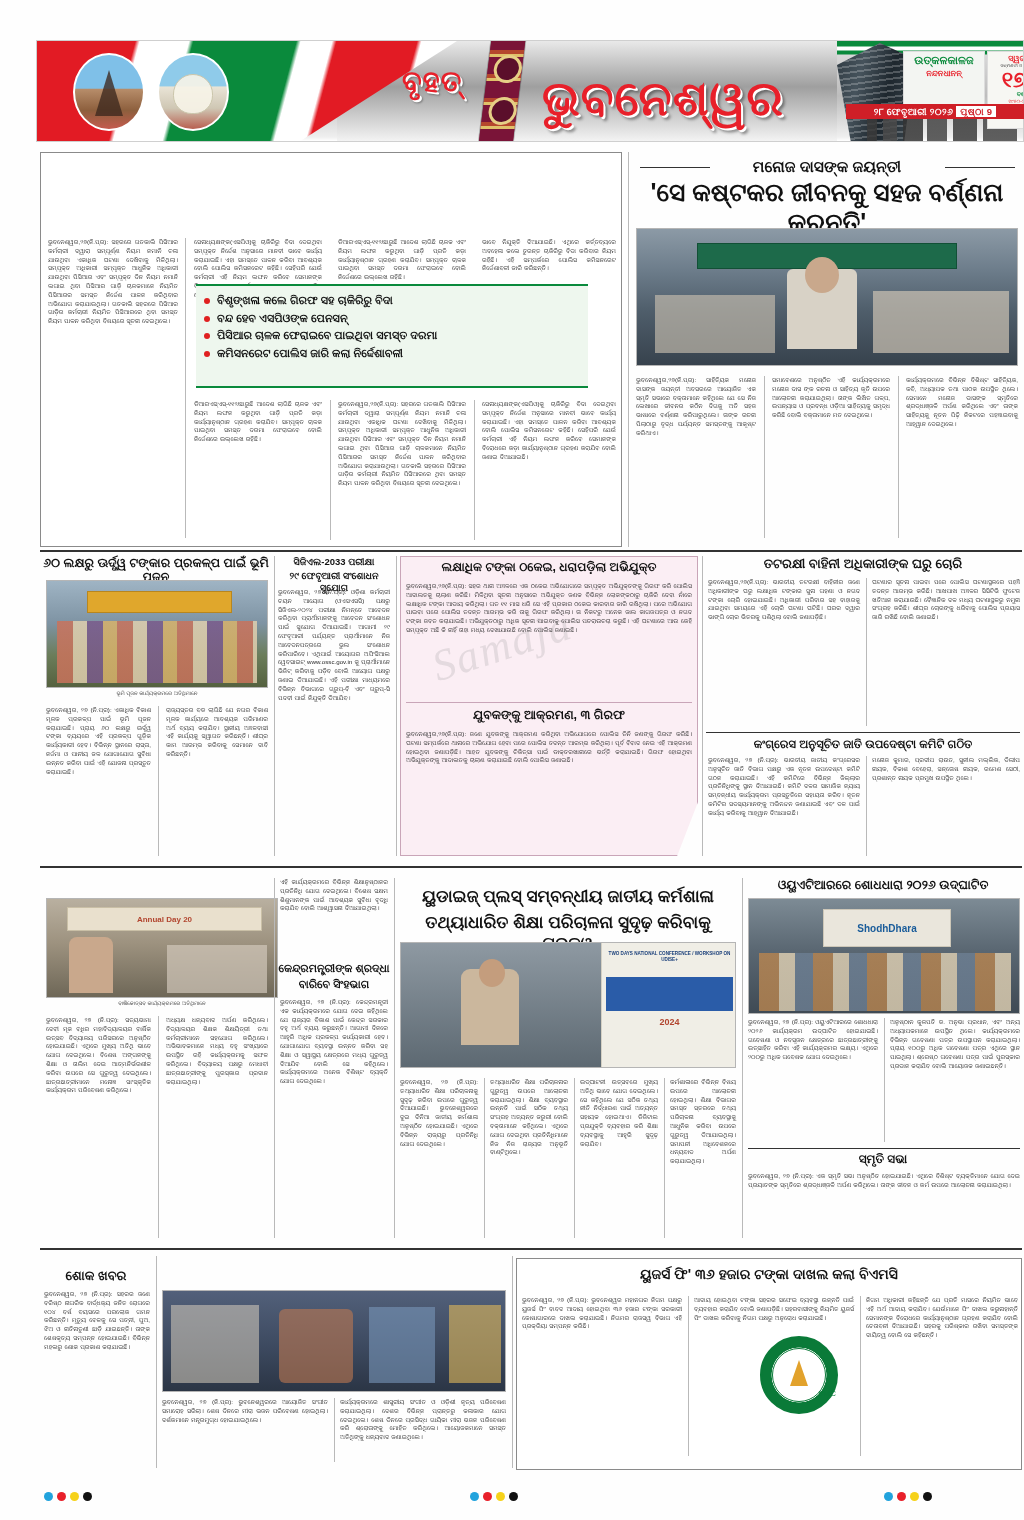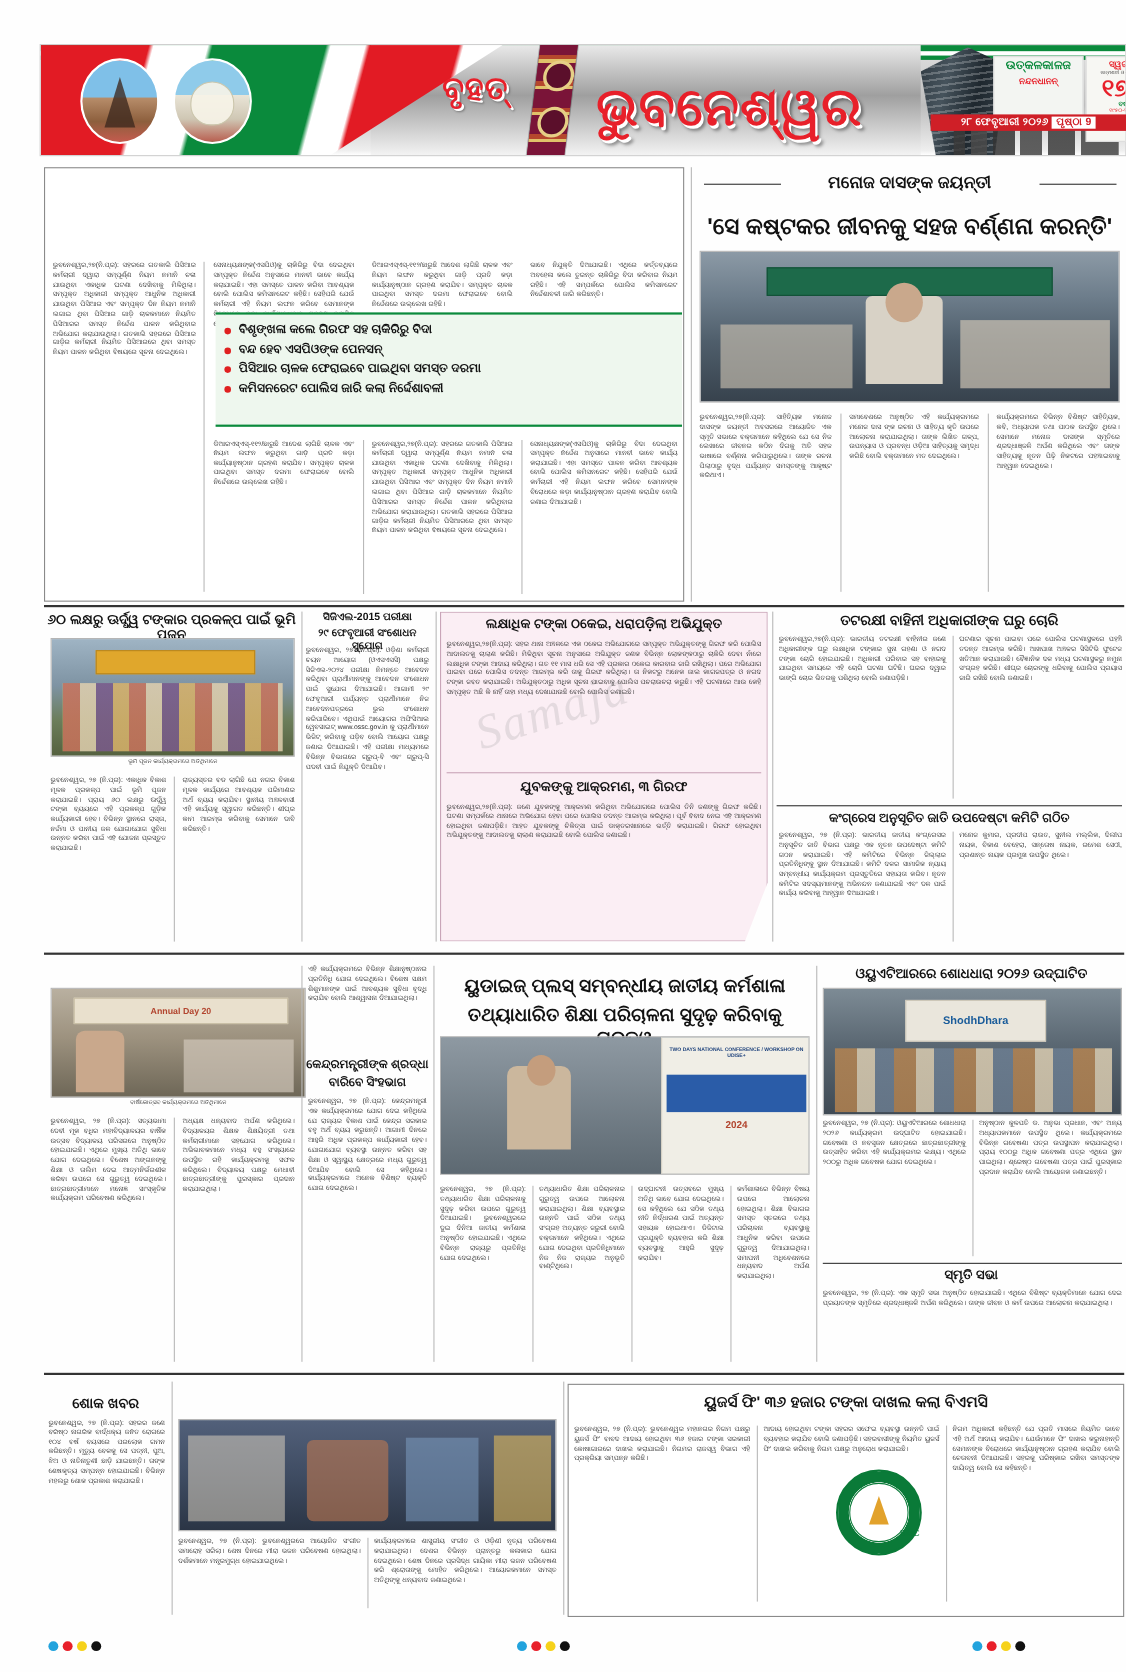--- a/index.html
+++ b/index.html
@@ -242,38 +242,38 @@
   <div class="col-text" style="position:absolute;left:194px;top:400px;width:128px;height:140px;">ଡିଆରଏସ୍‌ଏସ୍-୧୧୨/ଛାରୁଛି ଆଦେଶ ଲାଗିଛି ଚାଳକ ଏବଂ ନିୟମ ଲଙ୍ଘନ କରୁଥିବା ଗାଡ଼ି ପ୍ରତି କଡ଼ା କାର୍ଯ୍ୟାନୁଷ୍ଠାନ ଗ୍ରହଣ କରାଯିବ। ସମ୍ପୃକ୍ତ ଚାଳକ ପାଇଥିବା ସମସ୍ତ ଦରମା ଫେରାଇବେ ବୋଲି ନିର୍ଦ୍ଦେଶରେ ଉଲ୍ଲେଖ ରହିଛି।</div>
   <div class="sep-v" style="left:330px;top:400px;height:140px;"></div>
 
   <div class="col-text" style="position:absolute;left:338px;top:238px;width:128px;height:40px;">ଡିଆରଏସ୍‌ଏସ୍-୧୧୨/ଛାରୁଛି ଆଦେଶ ଲାଗିଛି ଚାଳକ ଏବଂ ନିୟମ ଲଙ୍ଘନ କରୁଥିବା ଗାଡ଼ି ପ୍ରତି କଡ଼ା କାର୍ଯ୍ୟାନୁଷ୍ଠାନ ଗ୍ରହଣ କରାଯିବ। ସମ୍ପୃକ୍ତ ଚାଳକ ପାଇଥିବା ସମସ୍ତ ଦରମା ଫେରାଇବେ ବୋଲି ନିର୍ଦ୍ଦେଶରେ ଉଲ୍ଲେଖ ରହିଛି।</div>
   <div class="col-text" style="position:absolute;left:338px;top:400px;width:128px;height:140px;">ଭୁବନେଶ୍ୱର,୨୭(ନି.ପ୍ର): ସହରରେ ଗତକାଲି ପିସିଆର କର୍ମଚାରୀ ଦ୍ୱାରା ସମ୍ପୂର୍ଣ୍ଣ ନିୟମ ନମାନି ଚଳା ଯାଉଥିବା ଏକାଧିକ ଘଟଣା ଦେଖିବାକୁ ମିଳିଥିଲା। ସମ୍ପୃକ୍ତ ଅଧିକାରୀ ସମ୍ପୃକ୍ତ ଆଧୁନିକ ଅଧିକାରୀ ଯାଉଥିବା ପିସିଆର ଏବଂ ସମ୍ପୃକ୍ତ ଦିନ ନିୟମ ନମାନି ଲଗାଇ ଥିବା ପିସିଆର ଗାଡ଼ି ଚାଳକମାନେ ନିୟମିତ ପିସିଆରର ସମସ୍ତ ନିର୍ଦ୍ଦେଶ ପାଳନ କରିଥିବାର ଅଭିଯୋଗ କରାଯାଉଥିଲା। ଗତକାଲି ସହରରେ ପିସିଆର ଗାଡ଼ିର କର୍ମଚାରୀ ନିୟମିତ ପିସିଆରରେ ଥିବା ସମସ୍ତ ନିୟମ ପାଳନ କରିଥିବା ବିଷୟରେ ସୂଚନା ଦେଇଥିଲେ।</div>
   <div class="sep-v" style="left:474px;top:400px;height:140px;"></div>
 
   <div class="col-text" style="position:absolute;left:482px;top:238px;width:134px;height:40px;">ଭାବେ ନିଯୁକ୍ତି ଦିଆଯାଇଛି। ଏଥିରେ କର୍ତ୍ତବ୍ୟରେ ଅବହେଳା କଲେ ତୁରନ୍ତ ଚାକିରିରୁ ବିଦା କରିବାର ନିୟମ ରହିଛି। ଏହି ସମ୍ପର୍କରେ ପୋଲିସ କମିସନରେଟ ନିର୍ଦ୍ଦେଶାବଳୀ ଜାରି କରିଛନ୍ତି।</div>
   <div class="col-text" style="position:absolute;left:482px;top:400px;width:134px;height:140px;">ସେନାଧ୍ୟକ୍ଷଙ୍କ(ଏସପିଓ)କୁ ଚାକିରିରୁ ବିଦା ଦେଇଥିବା ସମ୍ପୃକ୍ତ ନିର୍ଦ୍ଦେଶ ଅନୁସାରେ ମାନବୀ ଭାବେ କାର୍ଯ୍ୟ କରାଯାଇଛି। ଏହା ସମସ୍ତେ ପାଳନ କରିବା ଆବଶ୍ୟକ ବୋଲି ପୋଲିସ କମିସନରେଟ କହିଛି। ସେହିପରି ଯେଉଁ କର୍ମଚାରୀ ଏହି ନିୟମ ଲଙ୍ଘନ କରିବେ ସେମାନଙ୍କ ବିରୋଧରେ କଡ଼ା କାର୍ଯ୍ୟାନୁଷ୍ଠାନ ଗ୍ରହଣ କରାଯିବ ବୋଲି ଜଣାଇ ଦିଆଯାଇଛି।</div>
 
-  <div class="bulletbox" style="left:196px;top:284px;width:424px;height:104px;">
+  <div class="bulletbox" style="left:196px;top:284px;width:392px;height:104px;">
     <ul>
       <li>ବିଶୃଙ୍ଖଳା କଲେ ଗିରଫ ସହ ଚାକିରିରୁ ବିଦା</li>
       <li>ବନ୍ଦ ହେବ ଏସପିଓଙ୍କ ପେନସନ୍</li>
       <li>ପିସିଆର ଚାଳକ ଫେରାଇବେ ପାଇଥିବା ସମସ୍ତ ଦରମା</li>
       <li>କମିସନରେଟ ପୋଲିସ ଜାରି କଲା ନିର୍ଦ୍ଦେଶାବଳୀ</li>
     </ul>
   </div>
 
   <div class="sep-v" style="left:628px;top:152px;height:395px;"></div>
 
   <div style="position:absolute;left:636px;top:158px;width:382px;text-align:center;">
     <span style="display:inline-block;position:relative;font-size:15.5px;font-weight:bold;color:#111;padding:0 26px;">ମନୋଜ ଦାସଙ୍କ ଜୟନ୍ତୀ</span>
   </div>
   <div class="sep-h" style="left:640px;top:167px;width:70px;background:#333;"></div>
   <div class="sep-h" style="left:945px;top:167px;width:70px;background:#333;"></div>
 
-  <div class="hl" style="position:absolute;left:634px;top:194px;width:386px;font-size:21px;line-height:1.2;">'ସେ କଷ୍ଟକର ଜୀବନକୁ ସହଜ ବର୍ଣ୍ଣନା କରନ୍ତି'</div>
+  <div class="hl" style="position:absolute;left:634px;top:177px;width:386px;font-size:25px;line-height:1.2;">'ସେ କଷ୍ଟକର ଜୀବନକୁ ସହଜ ବର୍ଣ୍ଣନା କରନ୍ତି'</div>
 
   <div class="photo" style="left:636px;top:228px;width:382px;height:138px;background:linear-gradient(180deg,#8c9aa6 0%,#6d7d8b 30%,#4f5e6b 60%,#37424d 100%);">
     <div class="band" style="top:14px;left:60px;width:260px;height:26px;background:#1d6a4a;border:1px solid #125036;"></div>
     <div style="position:absolute;left:150px;top:40px;width:70px;height:80px;background:#d8d2c6;border-radius:6px 6px 0 0;"></div>
     <div style="position:absolute;left:168px;top:28px;width:34px;height:36px;border-radius:50%;background:#c9a88c;"></div>
     <div style="position:absolute;left:18px;top:66px;width:120px;height:58px;background:rgba(200,190,175,.65);"></div>
     <div style="position:absolute;left:236px;top:62px;width:136px;height:62px;background:rgba(205,195,180,.7);"></div>
   </div>
 
   <div class="col-text" style="position:absolute;left:636px;top:376px;width:120px;height:162px;">ଭୁବନେଶ୍ୱର,୨୭(ନି.ପ୍ର): ସାହିତ୍ୟିକ ମନୋଜ ଦାସଙ୍କ ଜୟନ୍ତୀ ଅବସରରେ ଆୟୋଜିତ ଏକ ସ୍ମୃତି ସଭାରେ ବକ୍ତାମାନେ କହିଥିଲେ ଯେ ସେ ନିଜ ଲେଖାରେ ଜୀବନର କଠିନ ଦିଗକୁ ଅତି ସହଜ ଭାଷାରେ ବର୍ଣ୍ଣନା କରିପାରୁଥିଲେ। ତାଙ୍କ ରଚନା ପିଲାଠାରୁ ବୃଦ୍ଧ ପର୍ଯ୍ୟନ୍ତ ସମସ୍ତଙ୍କୁ ଆକୃଷ୍ଟ କରିଥାଏ।</div>
@@ -291,21 +291,21 @@
     <div style="position:absolute;left:10px;top:40px;width:200px;height:62px;background:repeating-linear-gradient(90deg,#c9735c 0 16px,#e0cfae 16px 30px,#7a5a8b 30px 46px,#d8b26a 46px 60px);opacity:.85;"></div>
   </div>
   <div class="cap" style="position:absolute;left:46px;top:690px;width:222px;">ଭୂମି ପୂଜନ କାର୍ଯ୍ୟକ୍ରମରେ ଅତିଥିମାନେ</div>
 
   <div class="col-text" style="position:absolute;left:46px;top:706px;width:105px;height:150px;">ଭୁବନେଶ୍ୱର, ୨୭ (ନି.ପ୍ର): ଏକାଧିକ ବିକାଶ ମୂଳକ ପ୍ରକଳ୍ପ ପାଇଁ ଭୂମି ପୂଜନ କରାଯାଇଛି। ପ୍ରାୟ ୬୦ ଲକ୍ଷରୁ ଊର୍ଦ୍ଧ୍ୱ ଟଙ୍କା ବ୍ୟୟରେ ଏହି ପ୍ରକଳ୍ପ ଗୁଡ଼ିକ କାର୍ଯ୍ୟକାରୀ ହେବ। ବିଭିନ୍ନ ସ୍ଥାନରେ ରାସ୍ତା, ନର୍ଦ୍ଦମା ଓ ପାନୀୟ ଜଳ ଯୋଗାଯୋଗ ସୁବିଧା ଉନ୍ନତ କରିବା ପାଇଁ ଏହି ଯୋଜନା ପ୍ରସ୍ତୁତ କରାଯାଇଛି।</div>
   <div class="sep-v" style="left:158px;top:706px;height:150px;"></div>
   <div class="col-text" style="position:absolute;left:166px;top:706px;width:102px;height:150px;">ରାଜ୍ୟସ୍ତର ବଡ ଲାଗିଛି ଯେ ନଗର ବିକାଶ ମୂଳକ କାର୍ଯ୍ୟରେ ଆବଶ୍ୟକ ପରିମାଣର ଅର୍ଥ ବ୍ୟୟ କରାଯିବ। ସ୍ଥାନୀୟ ଅଞ୍ଚଳବାସୀ ଏହି କାର୍ଯ୍ୟକୁ ସ୍ୱାଗତ କରିଛନ୍ତି। ଶୀଘ୍ର କାମ ଆରମ୍ଭ କରିବାକୁ ସେମାନେ ଦାବି କରିଛନ୍ତି।</div>
 
   <div class="sep-v" style="left:274px;top:556px;height:300px;"></div>
 
-  <div class="hl" style="position:absolute;left:278px;top:556px;width:112px;font-size:9.5px;line-height:1.3;">ସିଜିଏଲ-2015 ପରୀକ୍ଷା</div>
+  <div class="hl" style="position:absolute;left:278px;top:556px;width:112px;font-size:9.5px;line-height:1.3;">ସିଜିଏଲ-2033 ପରୀକ୍ଷା</div>
   <div class="hl" style="position:absolute;left:278px;top:570px;width:112px;font-size:9.5px;line-height:1.3;">୨୯ ଫେବୃଆରୀ ସଂଶୋଧନ ସୁଯୋଗ</div>
   <div class="col-text" style="position:absolute;left:278px;top:588px;width:112px;height:268px;">ଭୁବନେଶ୍ୱର, ୨୭ (ନି.ପ୍ର): ଓଡ଼ିଶା କର୍ମଚାରୀ ଚୟନ ଆୟୋଗ (ଓଏସଏସସି) ପକ୍ଷରୁ ସିଜିଏଲ-୨୦୨୪ ପରୀକ୍ଷା ନିମନ୍ତେ ଆବେଦନ କରିଥିବା ପ୍ରାର୍ଥୀମାନଙ୍କୁ ଆବେଦନ ସଂଶୋଧନ ପାଇଁ ସୁଯୋଗ ଦିଆଯାଇଛି। ଆଗାମୀ ୨୯ ଫେବୃଆରୀ ପର୍ଯ୍ୟନ୍ତ ପ୍ରାର୍ଥୀମାନେ ନିଜ ଆବେଦନପତ୍ରରେ ଭୁଲ ସଂଶୋଧନ କରିପାରିବେ। ଏଥିପାଇଁ ଆୟୋଗର ଅଫିସିଆଲ ୱେବସାଇଟ୍ www.ossc.gov.in କୁ ପ୍ରାର୍ଥୀମାନେ ଭିଜିଟ୍ କରିବାକୁ ପଡ଼ିବ ବୋଲି ଆୟୋଗ ପକ୍ଷରୁ ଜଣାଇ ଦିଆଯାଇଛି। ଏହି ପରୀକ୍ଷା ମାଧ୍ୟମରେ ବିଭିନ୍ନ ବିଭାଗରେ ଗ୍ରୁପ୍-ବି ଏବଂ ଗ୍ରୁପ୍-ସି ପଦବୀ ପାଇଁ ନିଯୁକ୍ତି ଦିଆଯିବ।</div>
 
   <div class="sep-v" style="left:396px;top:556px;height:300px;"></div>
 
   <div class="pinkbox clipped" style="left:400px;top:556px;width:298px;height:300px;"></div>
   <div class="hl" style="position:absolute;left:404px;top:560px;width:290px;font-size:12.2px;line-height:1.2;">ଲକ୍ଷାଧିକ ଟଙ୍କା ଠକେଇ, ଧରାପଡ଼ିଲା ଅଭିଯୁକ୍ତ</div>
   <div class="col-text" style="position:absolute;left:406px;top:582px;width:286px;height:118px;column-count:1;">ଭୁବନେଶ୍ୱର,୨୭(ନି.ପ୍ର): ସହର ଥାନା ଅଞ୍ଚଳରେ ଏକ ଠକେଇ ଅଭିଯୋଗରେ ସମ୍ପୃକ୍ତ ଅଭିଯୁକ୍ତଙ୍କୁ ଗିରଫ କରି ପୋଲିସ ଆଦାଲତକୁ ଚାଲାଣ କରିଛି। ମିଳିଥିବା ସୂଚନା ଅନୁସାରେ ଅଭିଯୁକ୍ତ ଜଣକ ବିଭିନ୍ନ ଲୋକଙ୍କଠାରୁ ଚାକିରି ଦେବା ନାଁରେ ଲକ୍ଷାଧିକ ଟଙ୍କା ଆଦାୟ କରିଥିଲା। ଗତ ୧୧ ମାସ ଧରି ସେ ଏହି ପ୍ରକାର ଠକେଇ କାରବାର ଜାରି ରଖିଥିଲା। ପରେ ଅଭିଯୋଗ ପାଇବା ପରେ ପୋଲିସ ତଦନ୍ତ ଆରମ୍ଭ କରି ତାକୁ ଗିରଫ କରିଥିଲା। ତା ନିକଟରୁ ଅନେକ ଜାଲ କାଗଜପତ୍ର ଓ ନଗଦ ଟଙ୍କା ଜବତ କରାଯାଇଛି। ଅଭିଯୁକ୍ତଠାରୁ ଅଧିକ ସୂଚନା ପାଇବାକୁ ପୋଲିସ ପଚରାଉଚରା କରୁଛି। ଏହି ଘଟଣାରେ ଆଉ କେହି ସମ୍ପୃକ୍ତ ଅଛି କି ନାହିଁ ତାହା ମଧ୍ୟ ଦେଖାଯାଉଛି ବୋଲି ପୋଲିସ ଜଣାଇଛି।</div>
 
   <div class="sep-h" style="left:406px;top:702px;width:286px;background:#c9a5b8;"></div>

